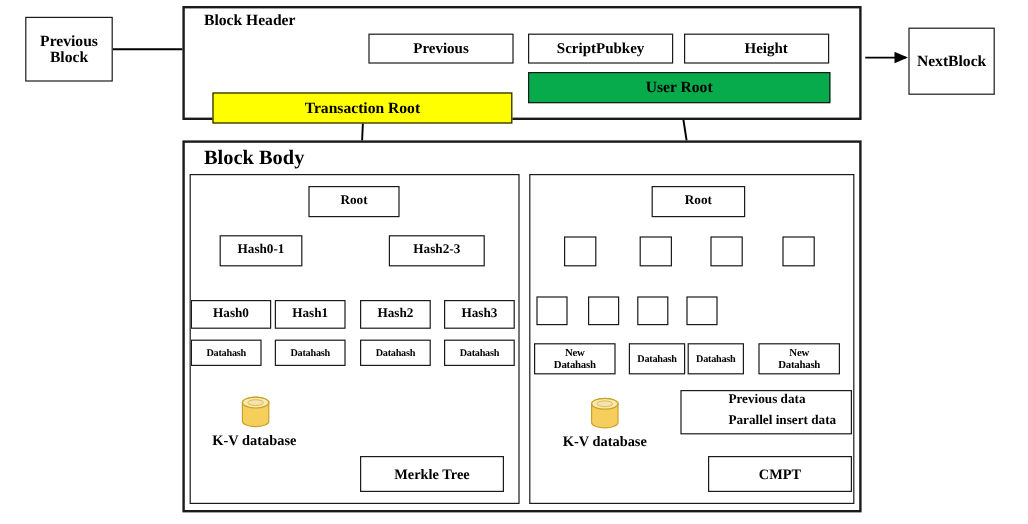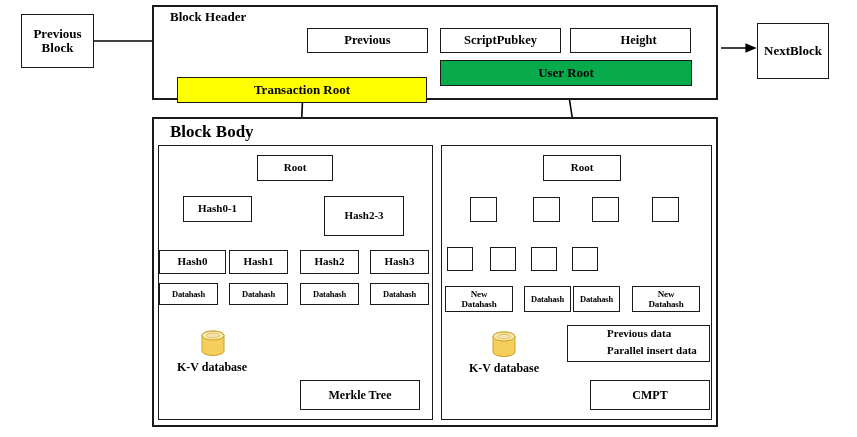--- a/index.html
+++ b/index.html
@@ -189,21 +189,21 @@
 
   <div class="container" style="left:158px; top:145px; width:275px; height:275px; border-width:1.5px;"></div>
 
   <div class="box tree-node" style="left:257px; top:155px; width:76px; height:26px;">
     <span>Root</span>
   </div>
 
   <div class="box tree-node" style="left:183px; top:196px; width:69px; height:26px;">
     <span>Hash0-1</span>
   </div>
-  <div class="box tree-node" style="left:324px; top:196px; width:80px; height:40px;">
+  <div class="box tree-node" style="left:324px; top:196px; width:80px; height:26px;">
     <span>Hash2-3</span>
   </div>
 
   <div class="box tree-node" style="left:159px; top:250px; width:67px; height:24px;">
     <span>Hash0</span>
   </div>
   <div class="box tree-node" style="left:229px; top:250px; width:59px; height:24px;">
     <span>Hash1</span>
   </div>
   <div class="box tree-node" style="left:300px; top:250px; width:59px; height:24px;">

